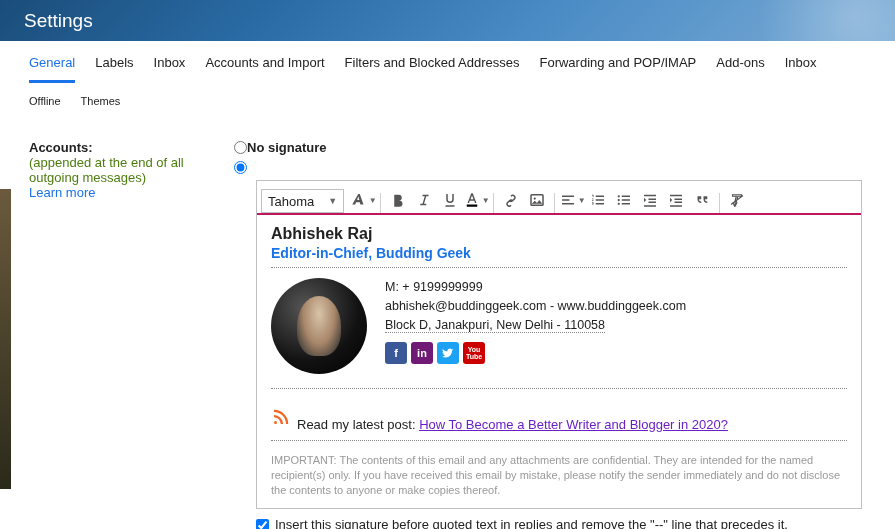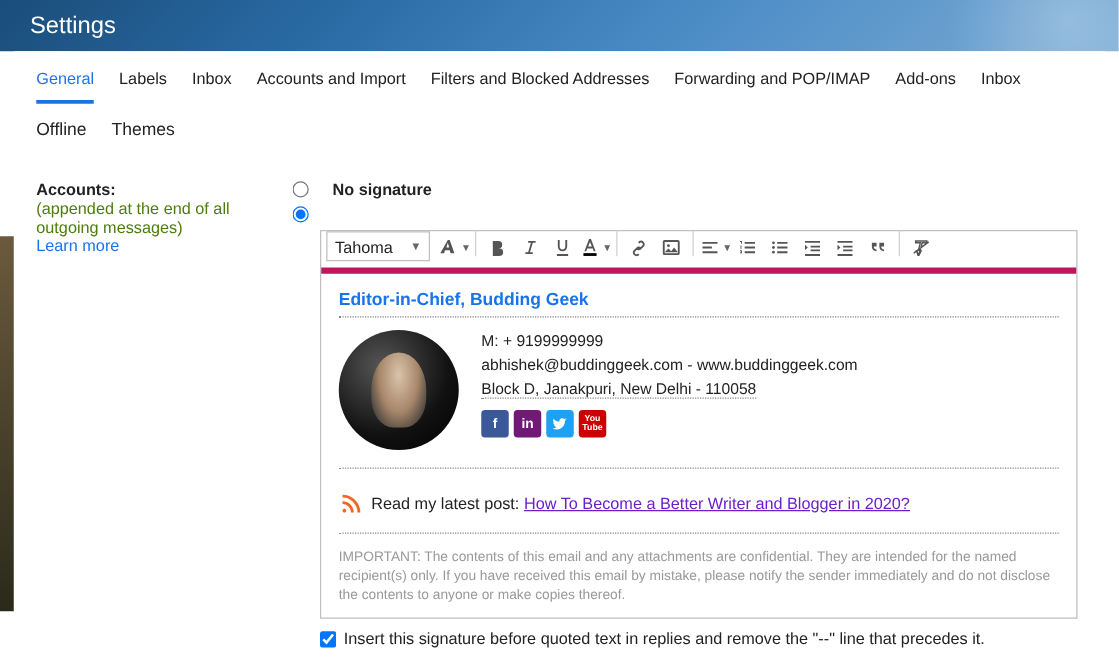--- a/index.html
+++ b/index.html
@@ -4,32 +4,32 @@
 <style>
   * { box-sizing: border-box; margin: 0; padding: 0; }
   body { font-family: Arial, Helvetica, sans-serif; font-size: 13px; color: #222; width: 895px; height: 529px; overflow: hidden; background: #fff; }
   .header-bg { height: 41px; background: linear-gradient(135deg, #1a4d7a 0%, #2a6ba5 30%, #4a8bc5 60%, #7aabd5 100%); display: flex; align-items: center; padding-left: 24px; position: relative; }
   .header-bg::after { content: ""; position: absolute; right: 0; top: 0; bottom: 0; width: 200px; background: radial-gradient(circle at 80% 40%, rgba(255,255,255,0.25), transparent 60%); }
   .header-title { color: #fff; font-size: 19px; font-weight: 400; }
   .content-wrap { background: #fff; margin: 0 11px; position: relative; }
   .tabs-row { display: flex; align-items: center; gap: 20px; padding: 14px 18px 8px; font-size: 13px; color: #222; }
   .tab { cursor: pointer; padding-bottom: 10px; border-bottom: 3px solid transparent; }
   .tab.active { color: #1a73e8; border-bottom-color: #1a73e8; font-weight: 500; }
-  .tabs-row2 { display: flex; gap: 20px; padding: 4px 18px 14px; font-size: 14px; color: #222; }
+  .tabs-row2 { display: flex; gap: 20px; padding: 4px 18px 14px; font-size: 11px; color: #222; }
   .main { display: flex; padding: 6px 18px 0; }
   .left-col { width: 205px; flex-shrink: 0; padding-right: 14px; }
   .sig-label { font-weight: bold; font-size: 13px; }
   .sig-desc { font-size: 13px; color: #4d7c0f; }
   .learn-more { color: #1a73e8; cursor: pointer; }
   .right-col { flex: 1; }
-  .radio-row { display: flex; align-items: center; gap: 19px; margin-bottom: 6px; }
+  .radio-row { display: flex; align-items: center; gap: 0; margin-bottom: 6px; }
   .radio-row input[type=radio] { width: 13px; height: 13px; }
   .radio-row .lbl { font-weight: bold; font-size: 13px; }
   .editor-box { border: 1px solid #c0c0c0; width: 606px; margin-left: 22px; }
-  .toolbar { display: flex; align-items: flex-start; height: 34px; border-bottom: 5px solid #be185d; padding: 0 4px; gap: 0; }
+  .toolbar { display: flex; align-items: flex-end; height: 34px; border-bottom: 2px solid #be185d; padding: 0 4px; gap: 0; }
   .font-sel { display: flex; align-items: center; border: 1px solid #c0c0c0; height: 24px; padding: 0 6px; font-size: 13px; margin-right: 6px; }
   .font-sel .caret { margin-left: 14px; font-size: 9px; color: #666; }
   .tbtn { width: 26px; height: 26px; display: flex; align-items: center; justify-content: center; color: #555; cursor: pointer; }
   .tbtn svg { width: 18px; height: 18px; fill: #555; }
   .tbtn .combo { display: flex; align-items: center; }
   .tbtn .caret { font-size: 8px; color: #666; margin-left: 1px; }
   .tsep { width: 1px; height: 20px; background: #d0d0d0; margin: 0 4px; }
   .editor-content { padding: 10px 14px; font-family: Tahoma, sans-serif; font-size: 13px; }
   .sig-name { font-weight: bold; font-size: 16px; color: #222; }
   .sig-title { font-weight: bold; font-size: 14px; color: #1a73e8; margin-top: 2px; }
@@ -37,21 +37,21 @@
   .sig-row { display: flex; gap: 18px; align-items: flex-start; }
   .avatar { width: 96px; height: 96px; border-radius: 50%; background: radial-gradient(circle at 35% 30%, #555 0%, #111 60%, #000 100%); flex-shrink: 0; position: relative; overflow: hidden; }
   .avatar::after { content: ""; position: absolute; left: 26px; top: 18px; width: 44px; height: 60px; background: radial-gradient(ellipse at 50% 30%, #d9c4a9 0%, #a8876a 50%, #333 90%); border-radius: 50% 50% 40% 40%; }
   .contact { font-size: 12.5px; line-height: 1.5; }
   .social-row { display: flex; gap: 4px; margin-top: 8px; }
   .sbadge { width: 22px; height: 22px; border-radius: 3px; display: flex; align-items: center; justify-content: center; color: #fff; font-weight: bold; font-size: 11px; }
   .fb { background: #3b5998; }
   .in { background: #701a75; }
   .tw { background: #1da1f2; }
   .yt { background: #cc0000; font-size: 7px; line-height: 1; text-align: center; }
-  .rss-row { display: flex; align-items: flex-start; gap: 8px; margin: 20px 0 8px; }
+  .rss-row { display: flex; align-items: flex-end; gap: 8px; margin: 20px 0 8px; }
   .rss-icon { color: #f26522; font-size: 18px; }
   .post-link { color: #6b1fc7; text-decoration: underline; cursor: pointer; }
   .disclaimer { font-size: 11px; color: #999; line-height: 1.35; margin-top: 12px; }
   .insert-row { display: flex; align-items: flex-start; gap: 6px; margin: 8px 0 0 22px; font-size: 13px; width: 606px; }
   .insert-row input { margin-top: 2px; }
   
   .scene-left { position: absolute; left: -11px; top: 148px; width: 11px; height: 300px; background: linear-gradient(#6b5a3d, #2a2a1a); }
 </style>
 </head>
 <body>
@@ -186,20 +186,21 @@
           <div class="tsep"></div>
           <div class="tbtn">
               <svg viewBox="0 0 24 24">
                 <path d="M6 5h12v2h-5l-2 8h-2l2-8H6zM4 18l16-12" stroke="#555" stroke-width="1.5" fill="none"></path>
                 <path d="M10 15h3l-3 6h-2l-2-6h2l1 3z"></path>
               </svg>
             </div>
         </div>
 
         <div class="editor-content">
+          <div class="sig-name">Abhishek Raj</div>
           <div class="sig-title">Editor-in-Chief, Budding Geek</div>
           <hr class="dotted-hr">
           <div class="sig-row">
             <div class="avatar"></div>
             <div class="contact">
               <div>M: + 9199999999</div>
               <div>
                 <span>abhishek@buddinggeek.com</span><span> - </span><span>www.buddinggeek.com</span>
               </div>
               <div><span style="border-bottom:1px dotted #888">Block D, Janakpuri, New Delhi - 110058</span></div>

